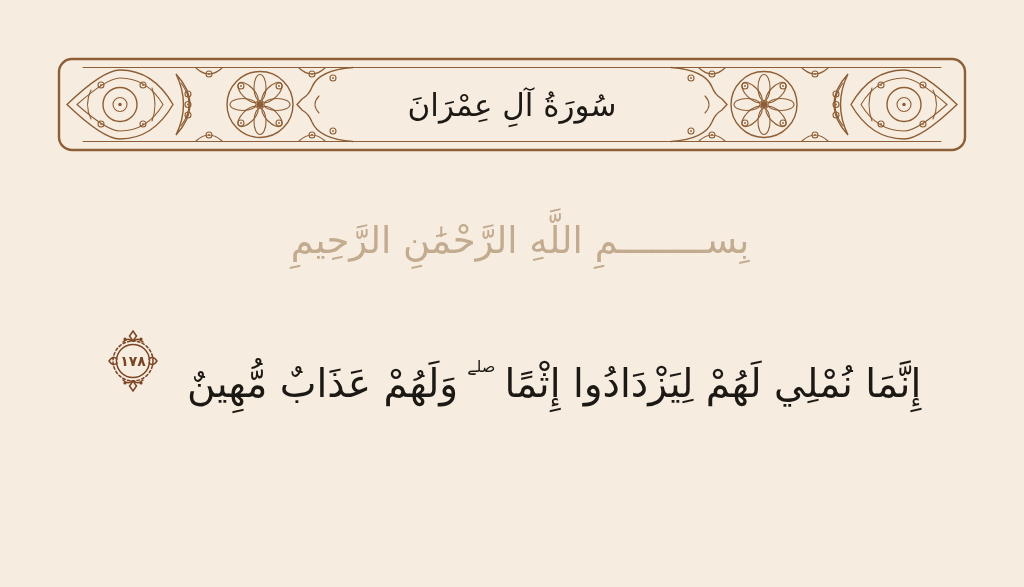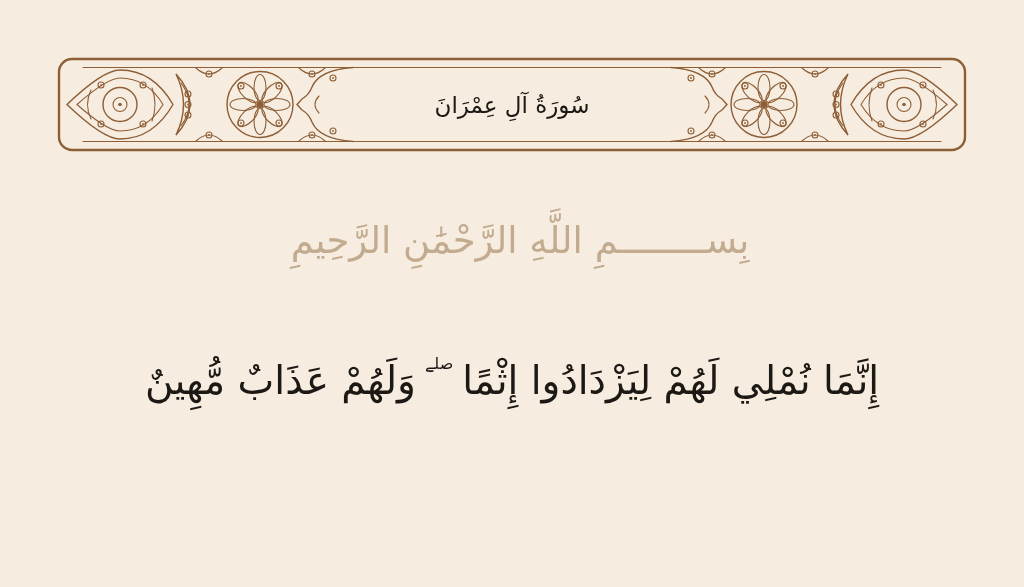--- a/index.html
+++ b/index.html
@@ -12,21 +12,21 @@
 
   .banner{position:absolute;left:57px;top:57px;width:910px;height:95px}
   .banner svg{position:absolute;inset:0}
   .banner-fill{fill:var(--banner-bg)}
   .o-stroke{stroke:var(--brown);fill:none;stroke-width:1.4;stroke-linecap:round}
   .o-thick{stroke-width:2.4}
   .o-thin{stroke-width:1.1}
   .o-fill{fill:var(--brown);stroke:none}
 
   .surah-title{position:absolute;inset:0;display:flex;align-items:center;justify-content:center;
-    direction:rtl;font-size:23px;color:var(--ink);letter-spacing:0;white-space:nowrap}
+    direction:rtl;font-size:31px;color:var(--ink);letter-spacing:0;white-space:nowrap}
 
   .bismillah{position:absolute;left:8px;top:205px;width:1024px;height:72px;line-height:72px;
     text-align:center;direction:rtl;font-size:37px;color:var(--bismillah);white-space:nowrap}
 
   .verse-block{position:absolute;left:12px;top:322px;width:1000px;text-align:center;
     direction:rtl;color:var(--ink)}
   .verse-line{font-size:39px;line-height:104px;white-space:nowrap}
   .verse-line-2{line-height:118px}
   .pause{font-size:16px;position:relative;top:-25px;margin:0 9px;color:var(--ink)}
 
@@ -117,14 +117,31 @@
   </svg>
 
   <div class="surah-title">سُورَةُ آلِ عِمْرَانَ</div>
 </div>
 
 <div class="bismillah">بِســــــــمِ اللَّهِ الرَّحْمَٰنِ الرَّحِيمِ</div>
 
 <div class="verse-block">
   <div class="verse-line verse-line-2">
     <span>إِنَّمَا نُمْلِي لَهُمْ لِيَزْدَادُوا إِثْمًا</span><span class="pause">صلے</span><span>وَلَهُمْ عَذَابٌ مُّهِينٌ</span>
+    <span class="ayah-medallion">
+      <svg width="56" height="66" viewBox="0 0 56 66" aria-hidden="true">
+        <circle class="m-stroke" cx="28" cy="33" r="16.5"></circle>
+        <circle class="m-stroke" cx="28" cy="33" r="20" stroke-dasharray="2.6 2.3" stroke-width="2.2"></circle>
+        <path class="m-stroke" d="M 28 3 L 31.5 8 L 28 13 L 24.5 8 Z"></path>
+        <circle class="m-fill" cx="20" cy="11" r="1.6"></circle>
+          <circle class="m-fill" cx="36" cy="11" r="1.6"></circle>
+        <path class="m-stroke" d="M 18 14 Q 23 9 27 13 M 38 14 Q 33 9 29 13"></path>
+        <path class="m-stroke" d="M 28 53 L 31.5 58 L 28 63 L 24.5 58 Z"></path>
+        <circle class="m-fill" cx="20" cy="55" r="1.6"></circle>
+          <circle class="m-fill" cx="36" cy="55" r="1.6"></circle>
+        <path class="m-stroke" d="M 18 52 Q 23 57 27 53 M 38 52 Q 33 57 29 53"></path>
+        <path class="m-stroke" d="M 4 33 Q 8 27 12 31 M 4 33 Q 8 39 12 35"></path>
+        <path class="m-stroke" d="M 52 33 Q 48 27 44 31 M 52 33 Q 48 39 44 35"></path>
+        <text class="m-text" x="28" y="38" text-anchor="middle">١٧٨</text>
+      </svg>
+    </span>
   </div>
 </div>
 
 </body></html>

